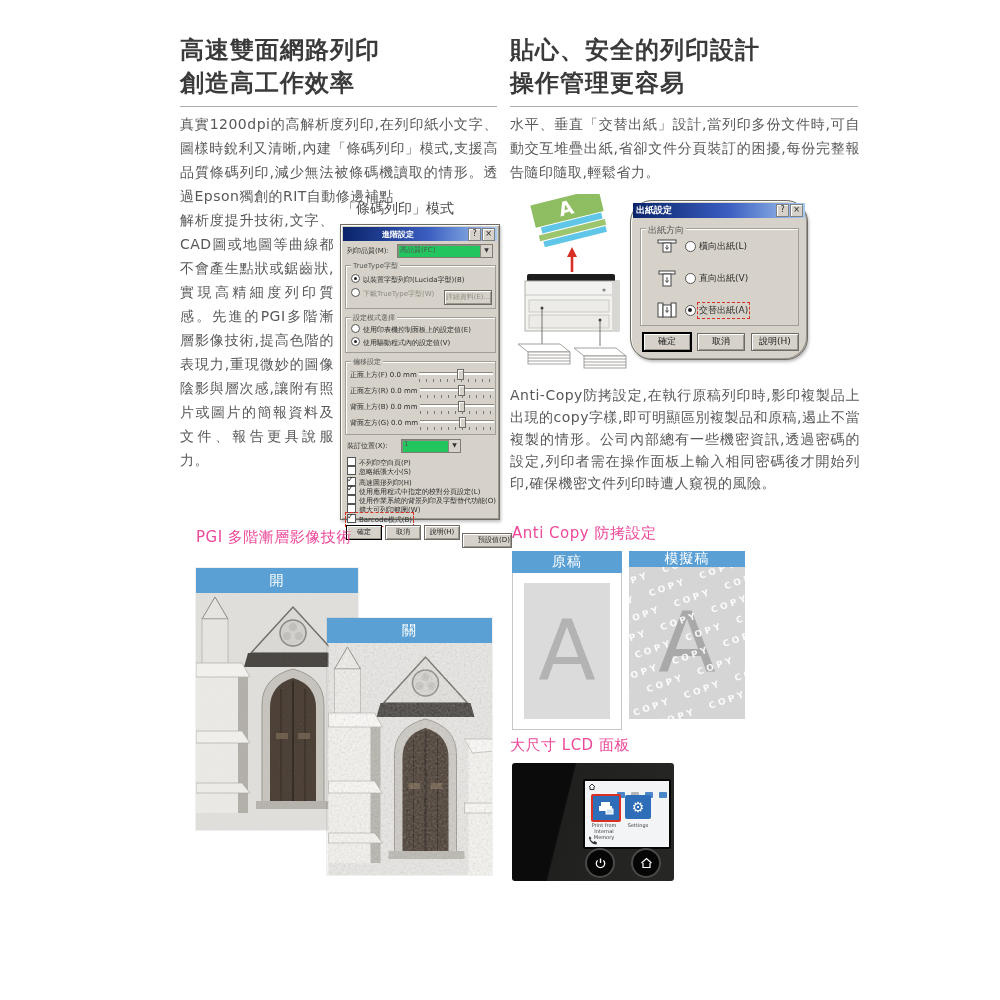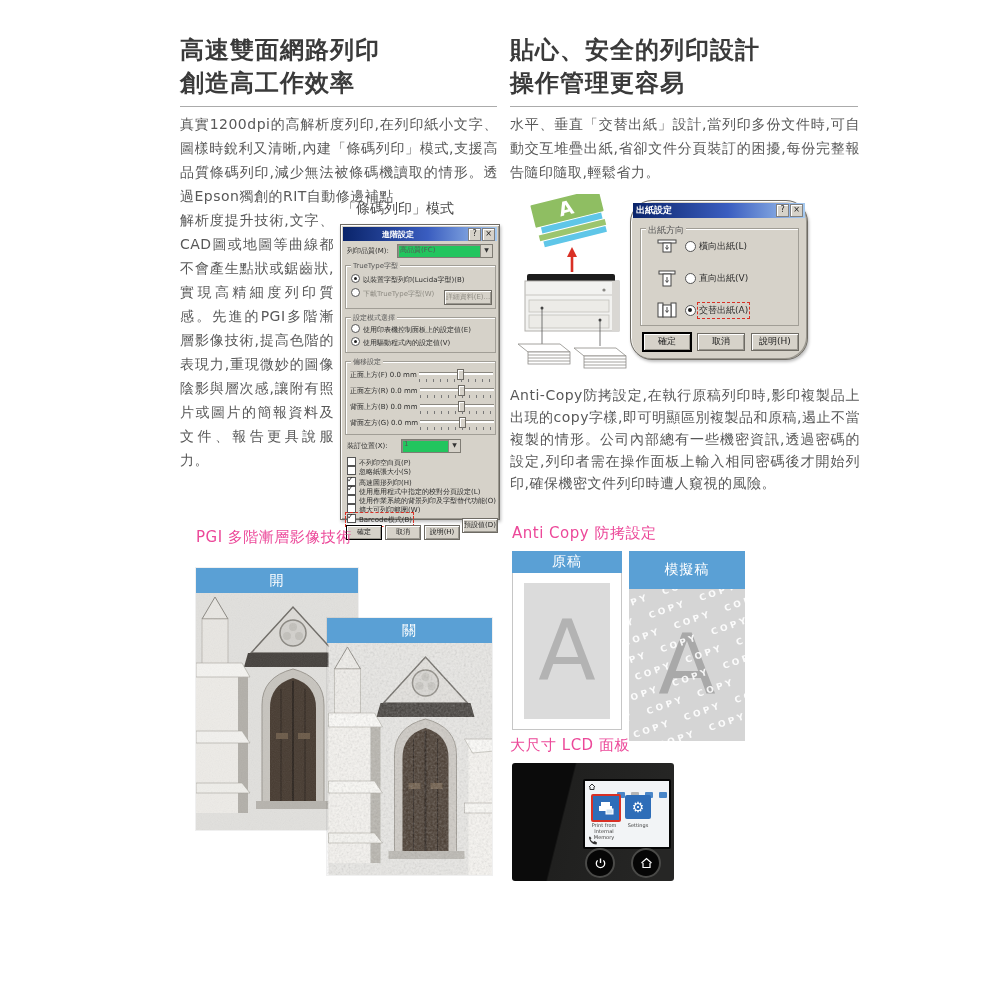--- a/index.html
+++ b/index.html
@@ -144,21 +144,21 @@
     <div class="ctl-row" style="left:6px;top:241px;"><span class="cbx"></span><span>忽略紙張大小(S)</span></div>
     <div class="ctl-row checked" style="left:6px;top:252px;"><span class="cbx"></span><span>高速圖形列印(H)</span></div>
     <div class="ctl-row checked" style="left:6px;top:261px;"><span class="cbx"></span><span>使用應用程式中指定的校對分頁設定(L)</span></div>
     <div class="ctl-row" style="left:6px;top:270px;"><span class="cbx"></span><span>使用作業系統的背景列印及字型替代功能(O)</span></div>
     <div class="ctl-row" style="left:6px;top:279px;"><span class="cbx"></span><span>擴大可列印範圍(W)</span></div>
     <div class="ctl-row checked hl-red" style="left:6px;top:289px;"><span class="cbx"></span><span>Barcode模式(B)</span></div>
 
     <div class="w-btn" style="left:5px;top:300px;width:34px;height:13px;line-height:12px;border-color:#000;">確定</div>
     <div class="w-btn" style="left:44px;top:300px;width:34px;height:13px;line-height:12px;">取消</div>
     <div class="w-btn" style="left:83px;top:300px;width:34px;height:13px;line-height:12px;">說明(H)</div>
-    <div class="w-btn" style="left:121px;top:293px;width:34px;height:13px;line-height:12px;">預設值(D)</div>
+    <div class="w-btn" style="left:121px;top:308px;width:34px;height:13px;line-height:12px;padding-left:14px;">預設值(D)</div>
   </div>
 
   <div class="abs sec-label" style="left:196px;top:528px;">PGI 多階漸層影像技術</div>
 
   <svg class="abs" width="0" height="0">
     <defs>
       <filter id="grain-light">
           <feTurbulence type="fractalNoise" baseFrequency="0.9" numOctaves="2" stitchTiles="stitch"></feTurbulence>
           <feColorMatrix type="saturate" values="0"></feColorMatrix>
         </filter>
@@ -318,21 +318,21 @@
         <span>原稿</span>
       </div>
     <div style="height:156px;background:#fff;border:1px solid #c6c6c6;border-top:none;position:relative;">
       <div class="card-body-a" style="position:absolute;left:11px;top:10px;right:11px;bottom:10px;background:#dbdbdb;">
         <span>A</span>
       </div>
     </div>
   </div>
 
   <div class="abs" style="left:629px;top:551px;width:116px;">
-    <div class="blue-head" style="height:38px;">
+    <div class="blue-head" style="height:16px;">
         <span>模擬稿</span>
       </div>
     <div style="height:152px;background:#d5d5d5;position:relative;overflow:hidden;">
       <div class="card-body-a" style="position:absolute;inset:0;color:#a9a9a9;">
         <span>A</span>
       </div>
       <div class="wm-wrap">
         <div class="wm">COPY COPY COPY COPY COPY COPY COPY COPY COPY COPY COPY COPY COPY COPY COPY COPY COPY COPY COPY COPY COPY COPY COPY COPY COPY COPY COPY COPY COPY COPY COPY COPY COPY COPY COPY COPY COPY COPY COPY COPY </div>
       </div>
     </div>

